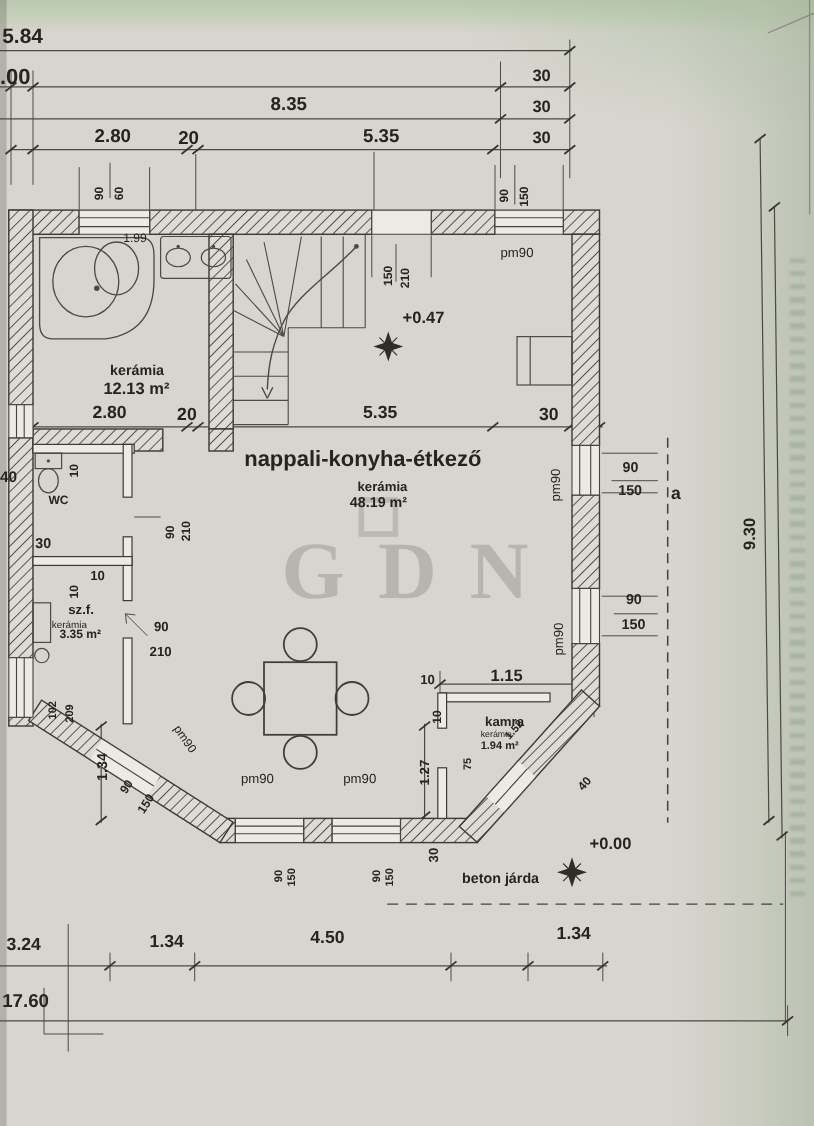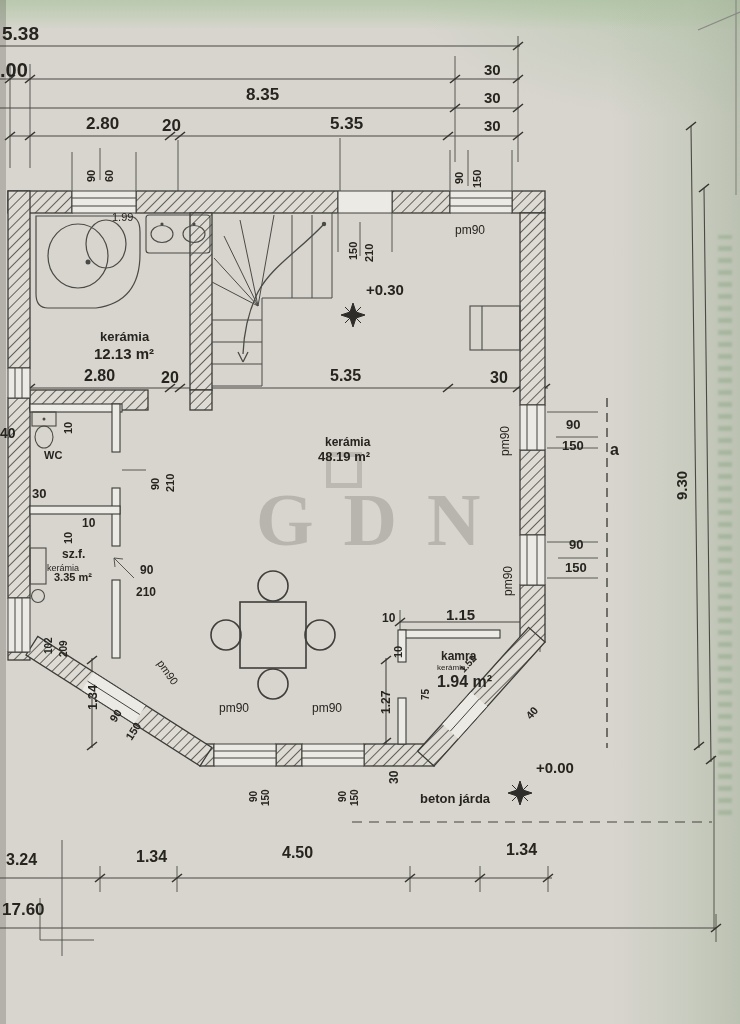--- a/index.html
+++ b/index.html
@@ -191,21 +191,21 @@
     <g fill="#2e2d29" stroke="#2e2d29">
       <path d="M353 303 l3 9 9 3 -9 3 -3 9 -3 -9 -9 -3 9 -3 z"></path>
       <path d="M345 307 L361 323 M361 307 L345 323" stroke-width="1" fill="none"></path>
       <path d="M520 781 l3 9 9 3 -9 3 -3 9 -3 -9 -9 -3 9 -3 z"></path>
       <path d="M512 785 L528 801 M528 785 L512 801" stroke-width="1" fill="none"></path>
     </g>
 
     <path d="M698 30 L740 12 M736 0 V195" stroke="#8a8a84" stroke-width="1.2" fill="none"></path>
   </svg>
 
-  <span class="lb b" style="left:2px;top:24px;font-size:19px">5.38</span>
+  <span class="lb b" style="left:2px;top:24px;font-size:19px">5.84</span>
   <span class="lb b" style="left:0px;top:60px;font-size:20px">.00</span>
   <span class="lb b" style="left:246px;top:86px;font-size:17px">8.35</span>
   <span class="lb b" style="left:86px;top:115px;font-size:17px">2.80</span>
   <span class="lb b" style="left:162px;top:117px;font-size:17px">20</span>
   <span class="lb b" style="left:330px;top:115px;font-size:17px">5.35</span>
   <span class="lb b" style="left:484px;top:62px;font-size:15px">30</span>
   <span class="lb b" style="left:484px;top:90px;font-size:15px">30</span>
   <span class="lb b" style="left:484px;top:118px;font-size:15px">30</span>
 
   <span class="lb b r" style="left:86px;top:182px;font-size:11px">90</span>
@@ -218,24 +218,25 @@
   <span class="lb" style="left:112px;top:212px;font-size:11px">1.99</span>
 
   <span class="lb b" style="left:100px;top:330px;font-size:13px">kerámia</span>
   <span class="lb b" style="left:94px;top:346px;font-size:15px">12.13 m²</span>
 
   <span class="lb b" style="left:84px;top:368px;font-size:16px">2.80</span>
   <span class="lb b" style="left:161px;top:370px;font-size:16px">20</span>
   <span class="lb b" style="left:330px;top:368px;font-size:16px">5.35</span>
   <span class="lb b" style="left:490px;top:370px;font-size:16px">30</span>
 
+  <span class="lb b" style="left:222px;top:408px;font-size:20px">nappali-konyha-étkező</span>
   <span class="lb b" style="left:325px;top:436px;font-size:12px">kerámia</span>
   <span class="lb b" style="left:318px;top:450px;font-size:13px">48.19 m²</span>
 
-  <span class="lb b" style="left:366px;top:282px;font-size:15px">+0.30</span>
+  <span class="lb b" style="left:366px;top:282px;font-size:15px">+0.47</span>
   <span class="lb b" style="left:536px;top:760px;font-size:15px">+0.00</span>
   <span class="lb b" style="left:420px;top:792px;font-size:13px">beton járda</span>
 
   <span class="lb r" style="left:499px;top:456px;font-size:12px">pm90</span>
   <span class="lb b" style="left:566px;top:418px;font-size:13px">90</span>
   <span class="lb b" style="left:562px;top:439px;font-size:13px">150</span>
   <span class="lb b" style="left:610px;top:442px;font-size:16px">a</span>
   <span class="lb r" style="left:502px;top:596px;font-size:12px">pm90</span>
   <span class="lb b" style="left:569px;top:538px;font-size:13px">90</span>
   <span class="lb b" style="left:565px;top:561px;font-size:13px">150</span>
@@ -270,21 +271,21 @@
   <span class="lb b r" style="left:350px;top:806px;font-size:10px">150</span>
   <span class="lb b r" style="left:388px;top:784px;font-size:12px">30</span>
 
   <span class="lb b" style="left:446px;top:607px;font-size:15px">1.15</span>
   <span class="lb b" style="left:382px;top:612px;font-size:12px">10</span>
   <span class="lb b r" style="left:393px;top:658px;font-size:11px">10</span>
   <span class="lb b r" style="left:380px;top:714px;font-size:12px">1.27</span>
   <span class="lb b r" style="left:421px;top:700px;font-size:10px">75</span>
   <span class="lb b" style="left:441px;top:650px;font-size:12px">kamra</span>
   <span class="lb" style="left:437px;top:664px;font-size:8px">kerámia</span>
-  <span class="lb b" style="left:437px;top:674px;font-size:16px">1.94 m²</span>
+  <span class="lb b" style="left:437px;top:674px;font-size:10px">1.94 m²</span>
   <span class="lb b" style="left:458px;top:668px;font-size:10px;transform:rotate(-48deg);transform-origin:0 0">1.52</span>
   <span class="lb b" style="left:524px;top:714px;font-size:11px;transform:rotate(-48deg);transform-origin:0 0">40</span>
 
   <span class="lb b" style="left:6px;top:852px;font-size:16px">3.24</span>
   <span class="lb b" style="left:136px;top:849px;font-size:16px">1.34</span>
   <span class="lb b" style="left:282px;top:845px;font-size:16px">4.50</span>
   <span class="lb b" style="left:506px;top:842px;font-size:16px">1.34</span>
   <span class="lb b" style="left:2px;top:901px;font-size:17px">17.60</span>
 
 </div>

